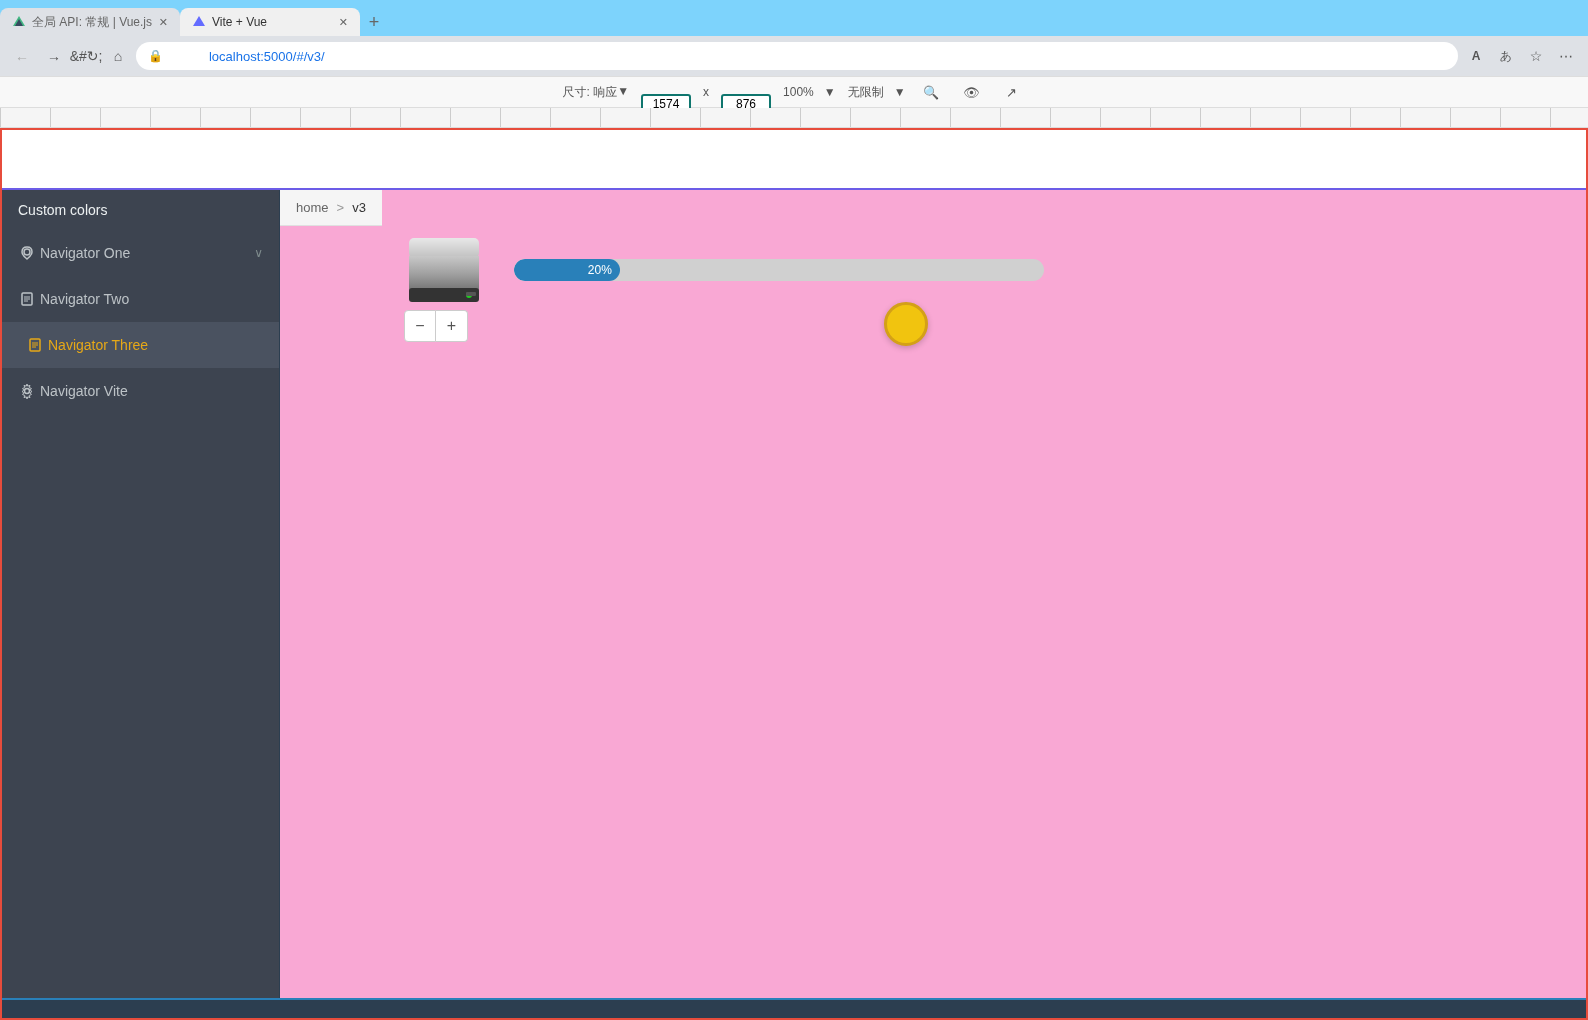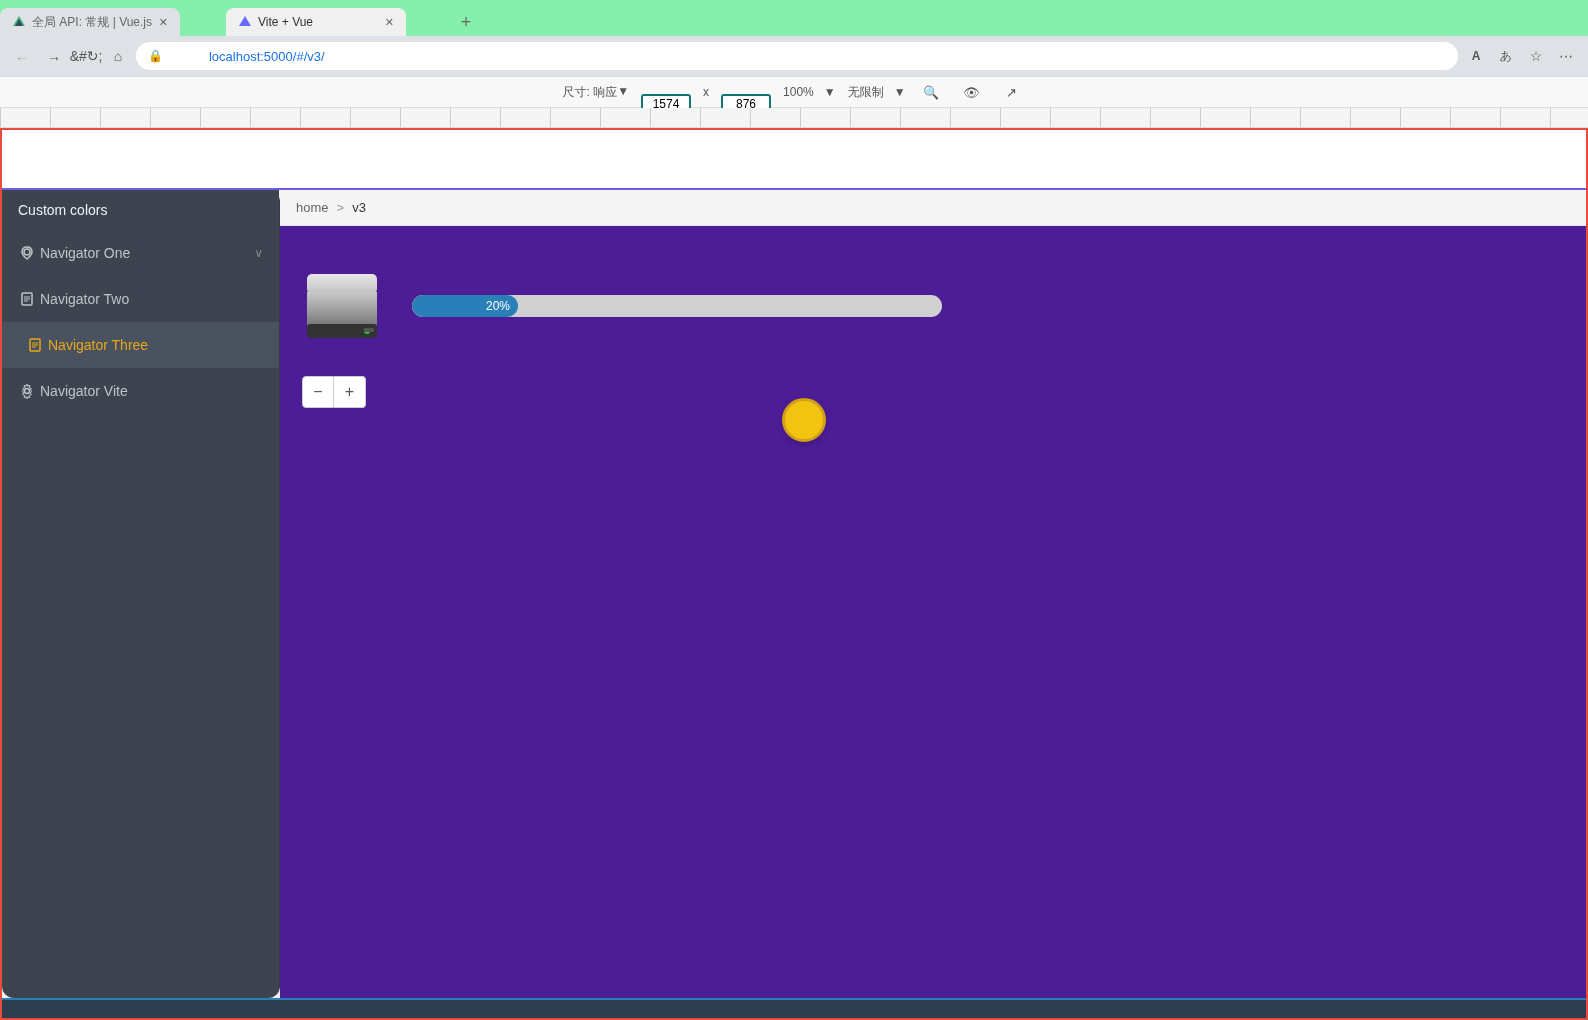--- a/index.html
+++ b/index.html
@@ -1,17 +1,17 @@
 <!DOCTYPE html>
 <html><head>
   <meta charset="utf-8">
   <style>
     * { margin: 0; padding: 0; box-sizing: border-box; }
     body { font-family: -apple-system, BlinkMacSystemFont, 'Segoe UI', sans-serif; background: #f0f0f0; width: 1588px; height: 1020px; overflow: hidden; }
-    .browser-tabs { display: flex; align-items: flex-end; padding: 8px 0 0 0; height: 36px; background: #86efac; gap: 46px; }
+    .browser-tabs { display: flex; align-items: flex-end; padding: 8px 0 0 0; height: 36px; background: #7dd3fc; }
     .tab { display: flex; align-items: center; padding: 0 12px; height: 28px; background: #f0f0f0; border-radius: 8px 8px 0 0; font-size: 12px; color: #333; gap: 6px; min-width: 180px; max-width: 220px; }
     .tab.inactive { background: #dee1e6; color: #666; }
     .tab-icon { width: 14px; height: 14px; display: flex; align-items: center; justify-content: center; }
     .tab-close { margin-left: auto; color: #666; font-size: 11px; cursor: pointer; }
     .tab-new { width: 28px; height: 28px; display: flex; align-items: center; justify-content: center; color: #666; font-size: 18px; cursor: pointer; }
 
     .browser-toolbar { display: flex; align-items: center; padding: 4px 8px; gap: 4px; background: #dee1e6; height: 40px; }
     .nav-btn { width: 28px; height: 28px; display: flex; align-items: center; justify-content: center; border-radius: 50%; cursor: pointer; color: #555; font-size: 14px; background: transparent; border: none; }
     .nav-btn.disabled { color: #aaa; cursor: default; }
     .address-bar { flex: 1; height: 28px; background: white; border-radius: 14px; display: flex; align-items: center; padding: 0 12px; font-size: 13px; color: #333; gap: 6px; }
@@ -31,34 +31,34 @@
     
     .app-container { display: flex; flex-direction: column; height: calc(1020px - 128px); border: 2px solid #e74c3c; margin: 0; }
     
     
     .app-header-area { height: 60px; background: white; border-bottom: 2px solid #6c5ce7; }
 
     
     .app-body { display: flex; flex: 1; overflow: hidden; }
 
     
-    .sidebar { width: 278px; background: #3d4450; border-right: 1px solid #2c3e50; display: flex; flex-direction: column; flex-shrink: 0; border-radius: 12px; }
+    .sidebar { width: 278px; background: #3d4450; border-right: 1px solid #2c3e50; display: flex; flex-direction: column; flex-shrink: 0; }
     .sidebar-title { padding: 12px 16px; font-size: 14px; color: #ecf0f1; font-weight: 500; background: #3d4450; }
     .sidebar-nav { flex: 1; }
     .nav-item { display: flex; align-items: center; padding: 14px 16px; color: #bdc3c7; font-size: 14px; gap: 4px; cursor: pointer; position: relative; }
     .nav-item.active { color: #e6a817; background: #4a5260; padding-left: 24px; }
     .nav-item-icon { width: 18px; height: 18px; display: flex; align-items: center; justify-content: center; flex-shrink: 0; }
     .nav-item-label { flex: 1; }
     .nav-item-chevron { font-size: 12px; color: #7f8c8d; }
 
     
-    .main-content { flex: 1; background: #4c1d95; display: flex; flex-direction: column; }
+    .main-content { flex: 1; background: #f9a8d4; display: flex; flex-direction: row; }
     .breadcrumb-bar { height: 36px; background: #f5f5f5; border-bottom: 1px solid #e0e0e0; display: flex; align-items: center; padding: 0 16px; gap: 8px; font-size: 13px; color: #666; }
     
-    .content-area { flex: 1; padding: 40px 22px; display: flex; flex-direction: column; gap: 30px; }
+    .content-area { flex: 1; padding: 40px 22px; display: flex; flex-direction: column; }
     
     
     .hdd-container { display: flex; align-items: center; gap: 30px; }
 
     
     .progress-container { flex: 1; max-width: 530px; }
     .progress-bar-wrapper { width: 100%; height: 22px; background: #d0d0d0; border-radius: 11px; overflow: hidden; }
     .progress-bar-fill { height: 100%; background: #2980b9; border-radius: 11px; display: flex; align-items: center; justify-content: flex-end; padding-right: 8px; font-size: 12px; color: white; font-weight: 500; }
 
     

